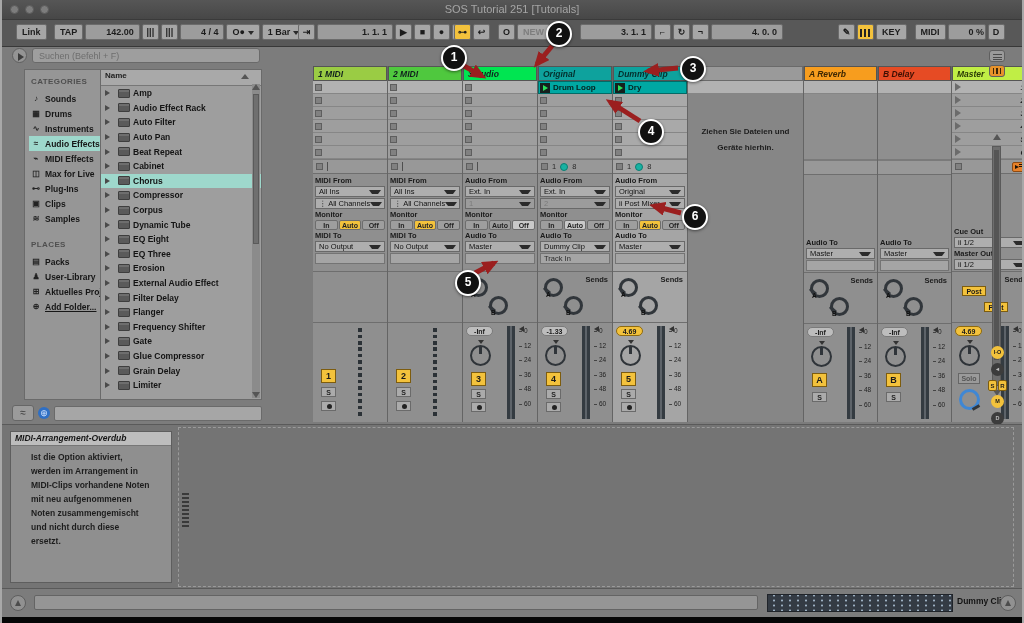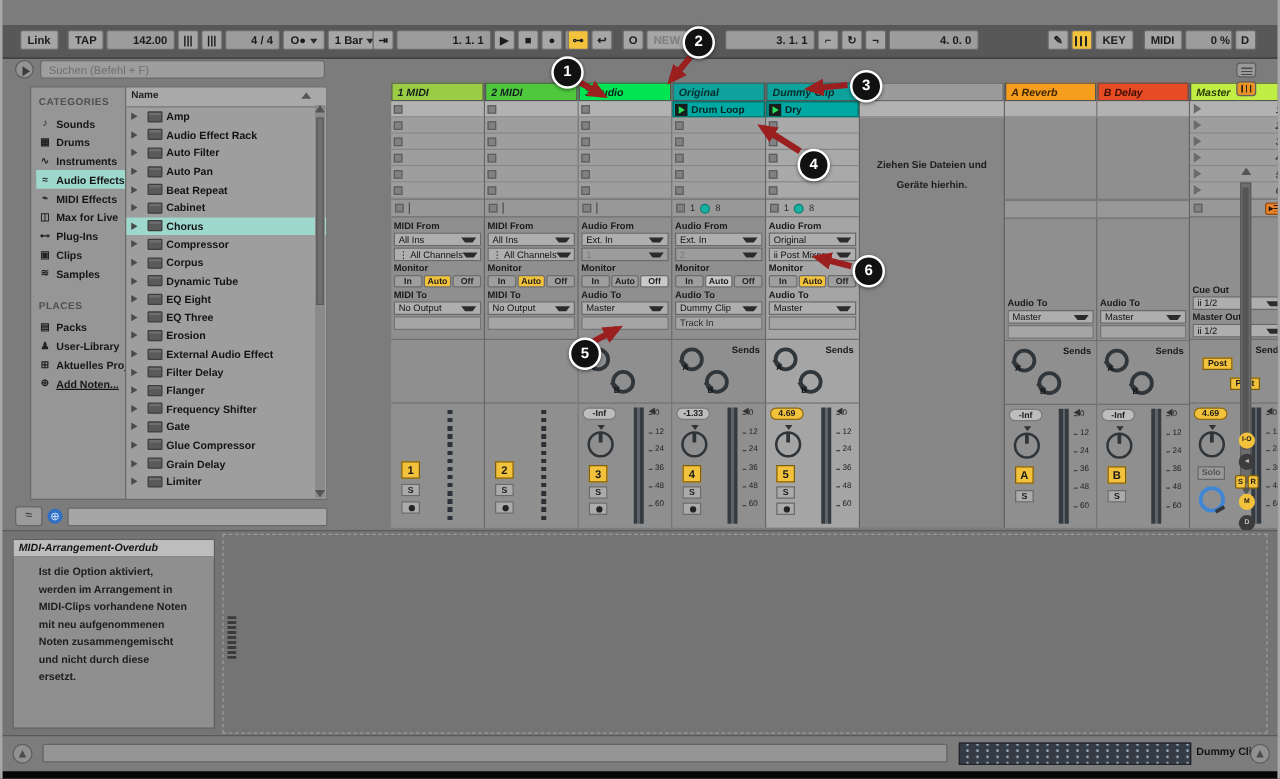--- a/index.html
+++ b/index.html
@@ -143,20 +143,28 @@
   
   .overlay{position:absolute;inset:0;pointer-events:none;z-index:40;}
   .callout{position:absolute;width:26px;height:26px;border-radius:50%;background:#111;border:2.5px solid #fff;box-sizing:border-box;color:#fff;
     font-size:12px;font-weight:bold;text-align:center;line-height:21px;z-index:41;box-shadow:0 1px 3px rgba(0,0,0,.5);}
 </style>
 </head>
 <body>
 
 <div class="window">
 
+  <div class="titlebar">
+    <div class="tl-dots">
+      <span class="tl-dot"></span>
+      <span class="tl-dot"></span>
+      <span class="tl-dot"></span>
+    </div>
+    <div class="title-text">SOS Tutorial 251  [Tutorials]</div>
+  </div>
 
   <div class="transport">
     <div class="tg" style="left:14px;">
       <span class="tbtn">Link</span>
     </div>
     <div class="tg" style="left:52px;">
       <span class="tbtn">TAP</span>
       <span class="tfield">142.00</span>
       <span class="tbtn sq">|||</span>
       <span class="tbtn sq">|||</span>
@@ -249,21 +257,21 @@
       <div class="cat-item">
           <span class="cat-ic">♟</span>
           <span>User-Library</span>
         </div>
       <div class="cat-item">
           <span class="cat-ic">⊞</span>
           <span>Aktuelles Projekt</span>
         </div>
       <div class="cat-item link">
           <span class="cat-ic">⊕</span>
-          <b>Add Noten...</b>
+          <b>Add Folder...</b>
         </div>
     </div>
 
     <div class="devlist">
       <div class="dl-head"><span>Name</span><i class="sort-tri"></i></div>
       <div class="dev-row">
           <i class="disc"></i>
           <i class="devbox"></i>
           <span>Amp</span>
         </div>

